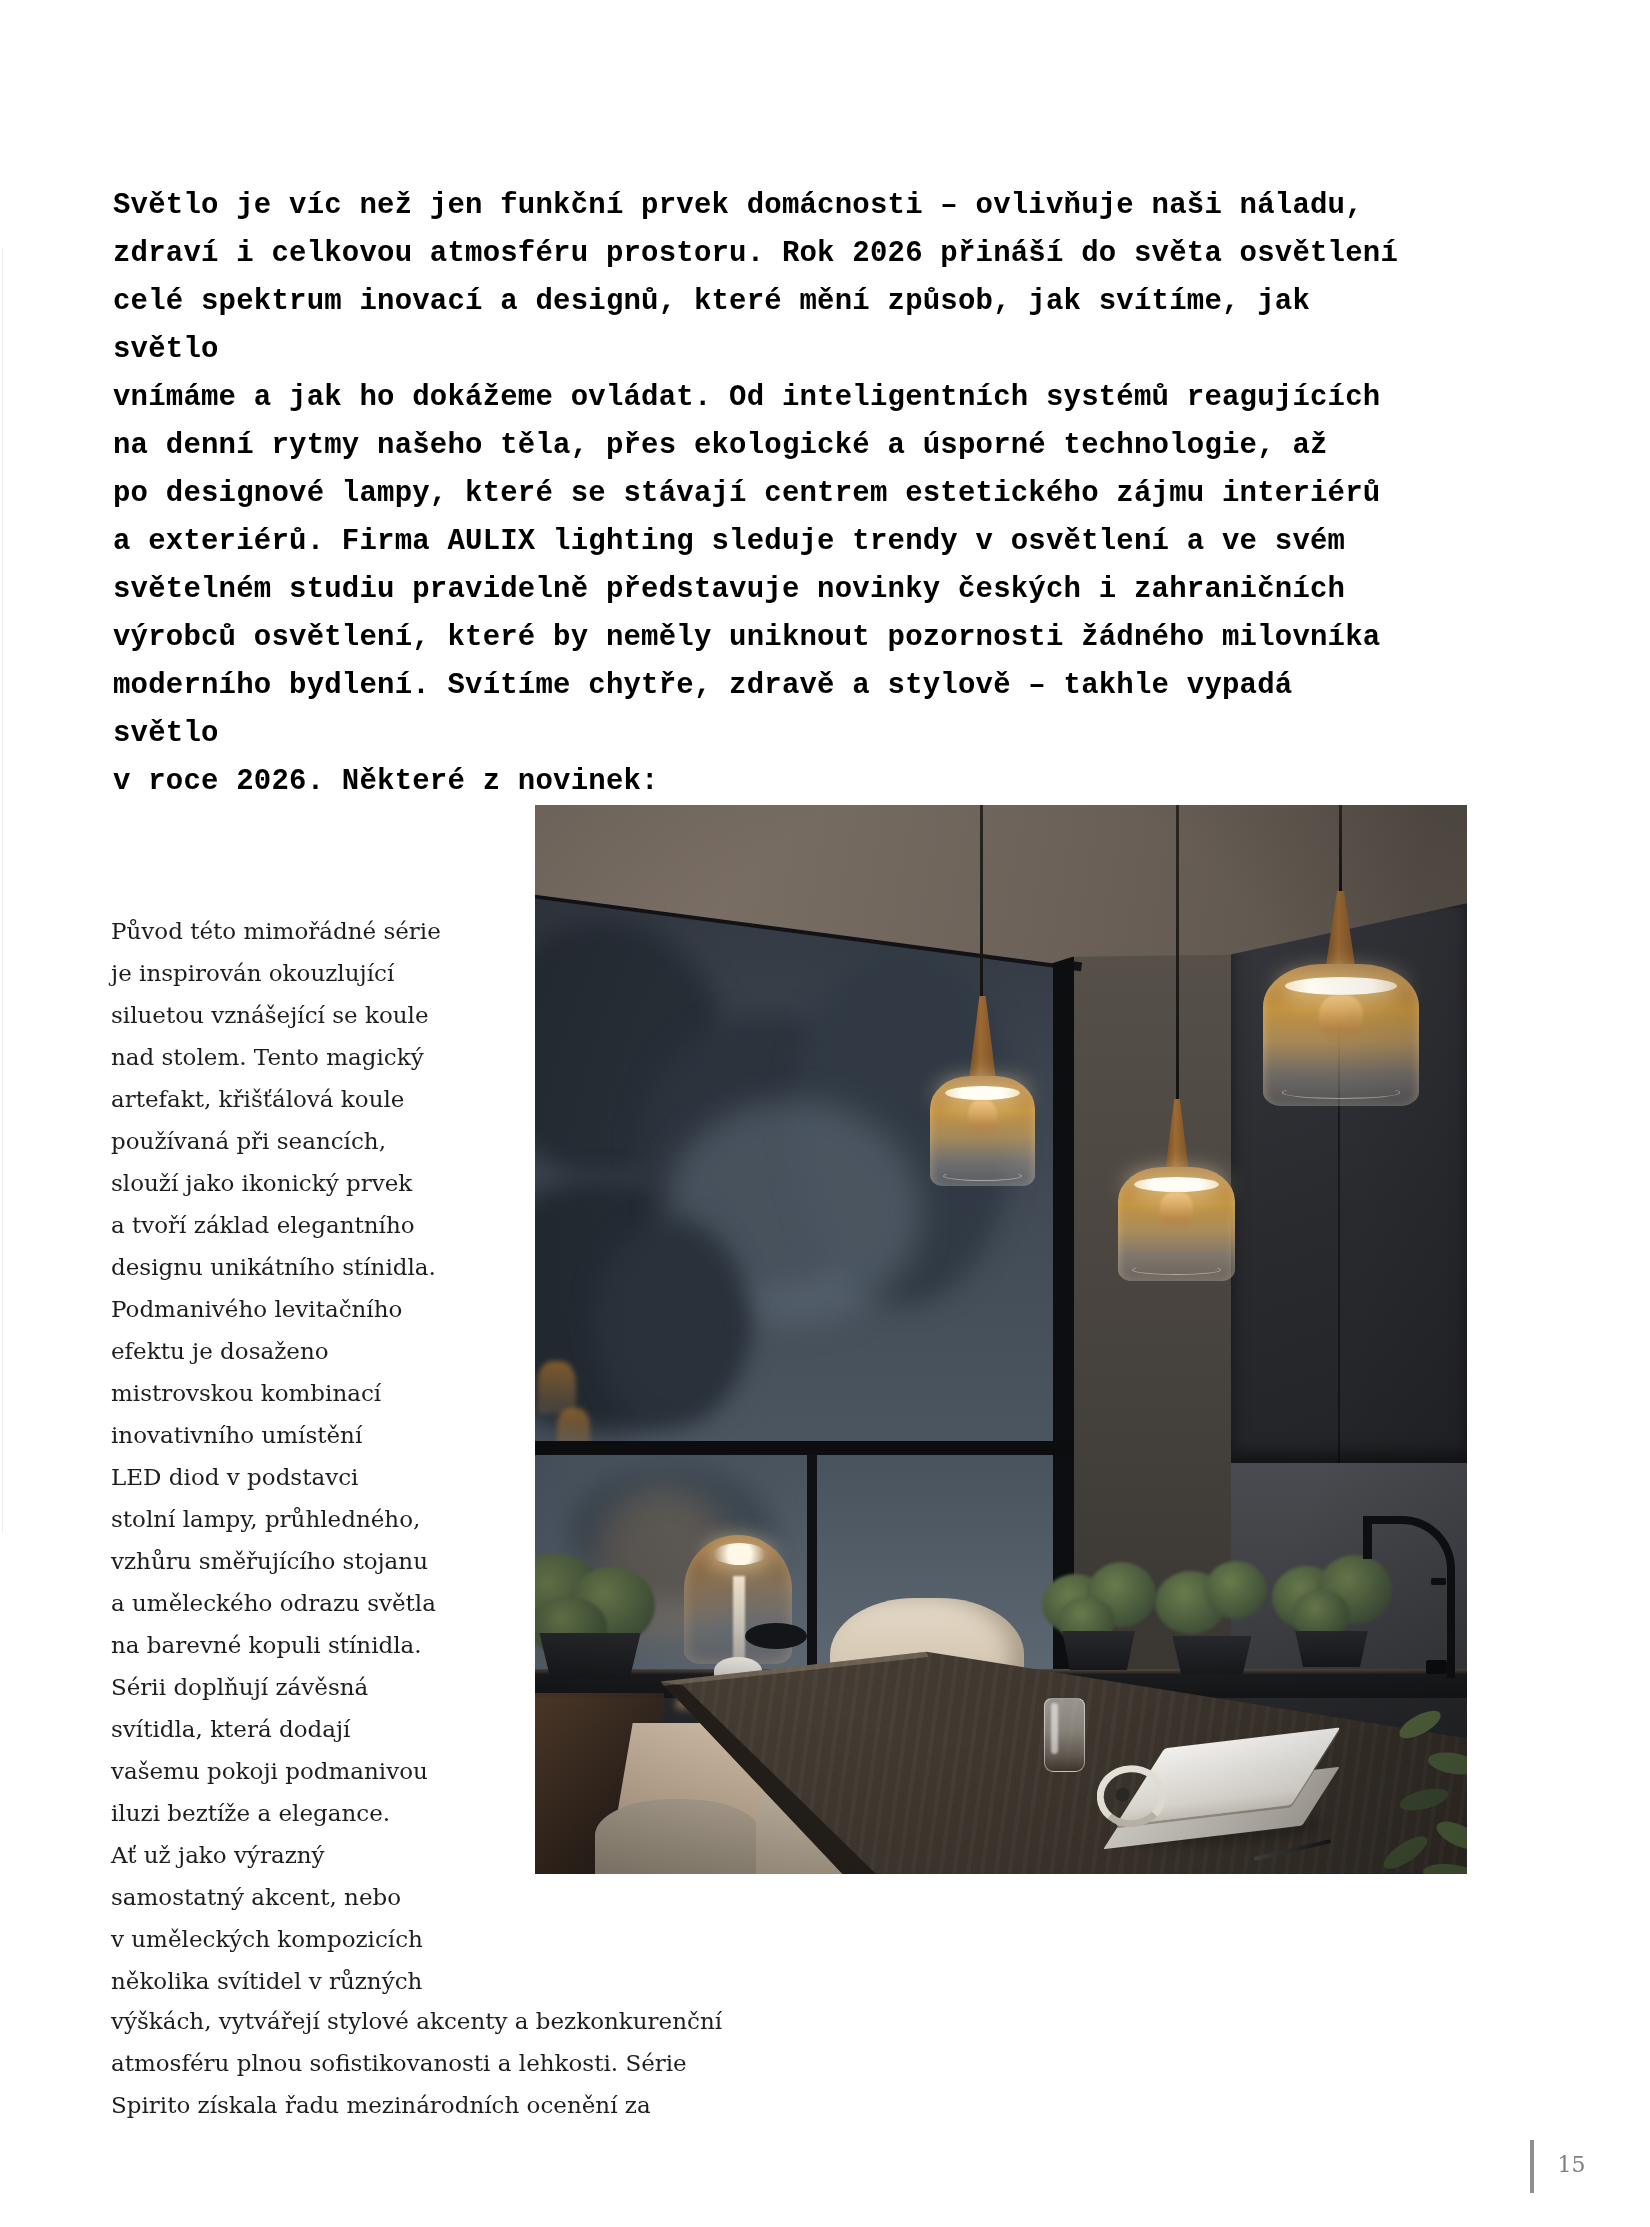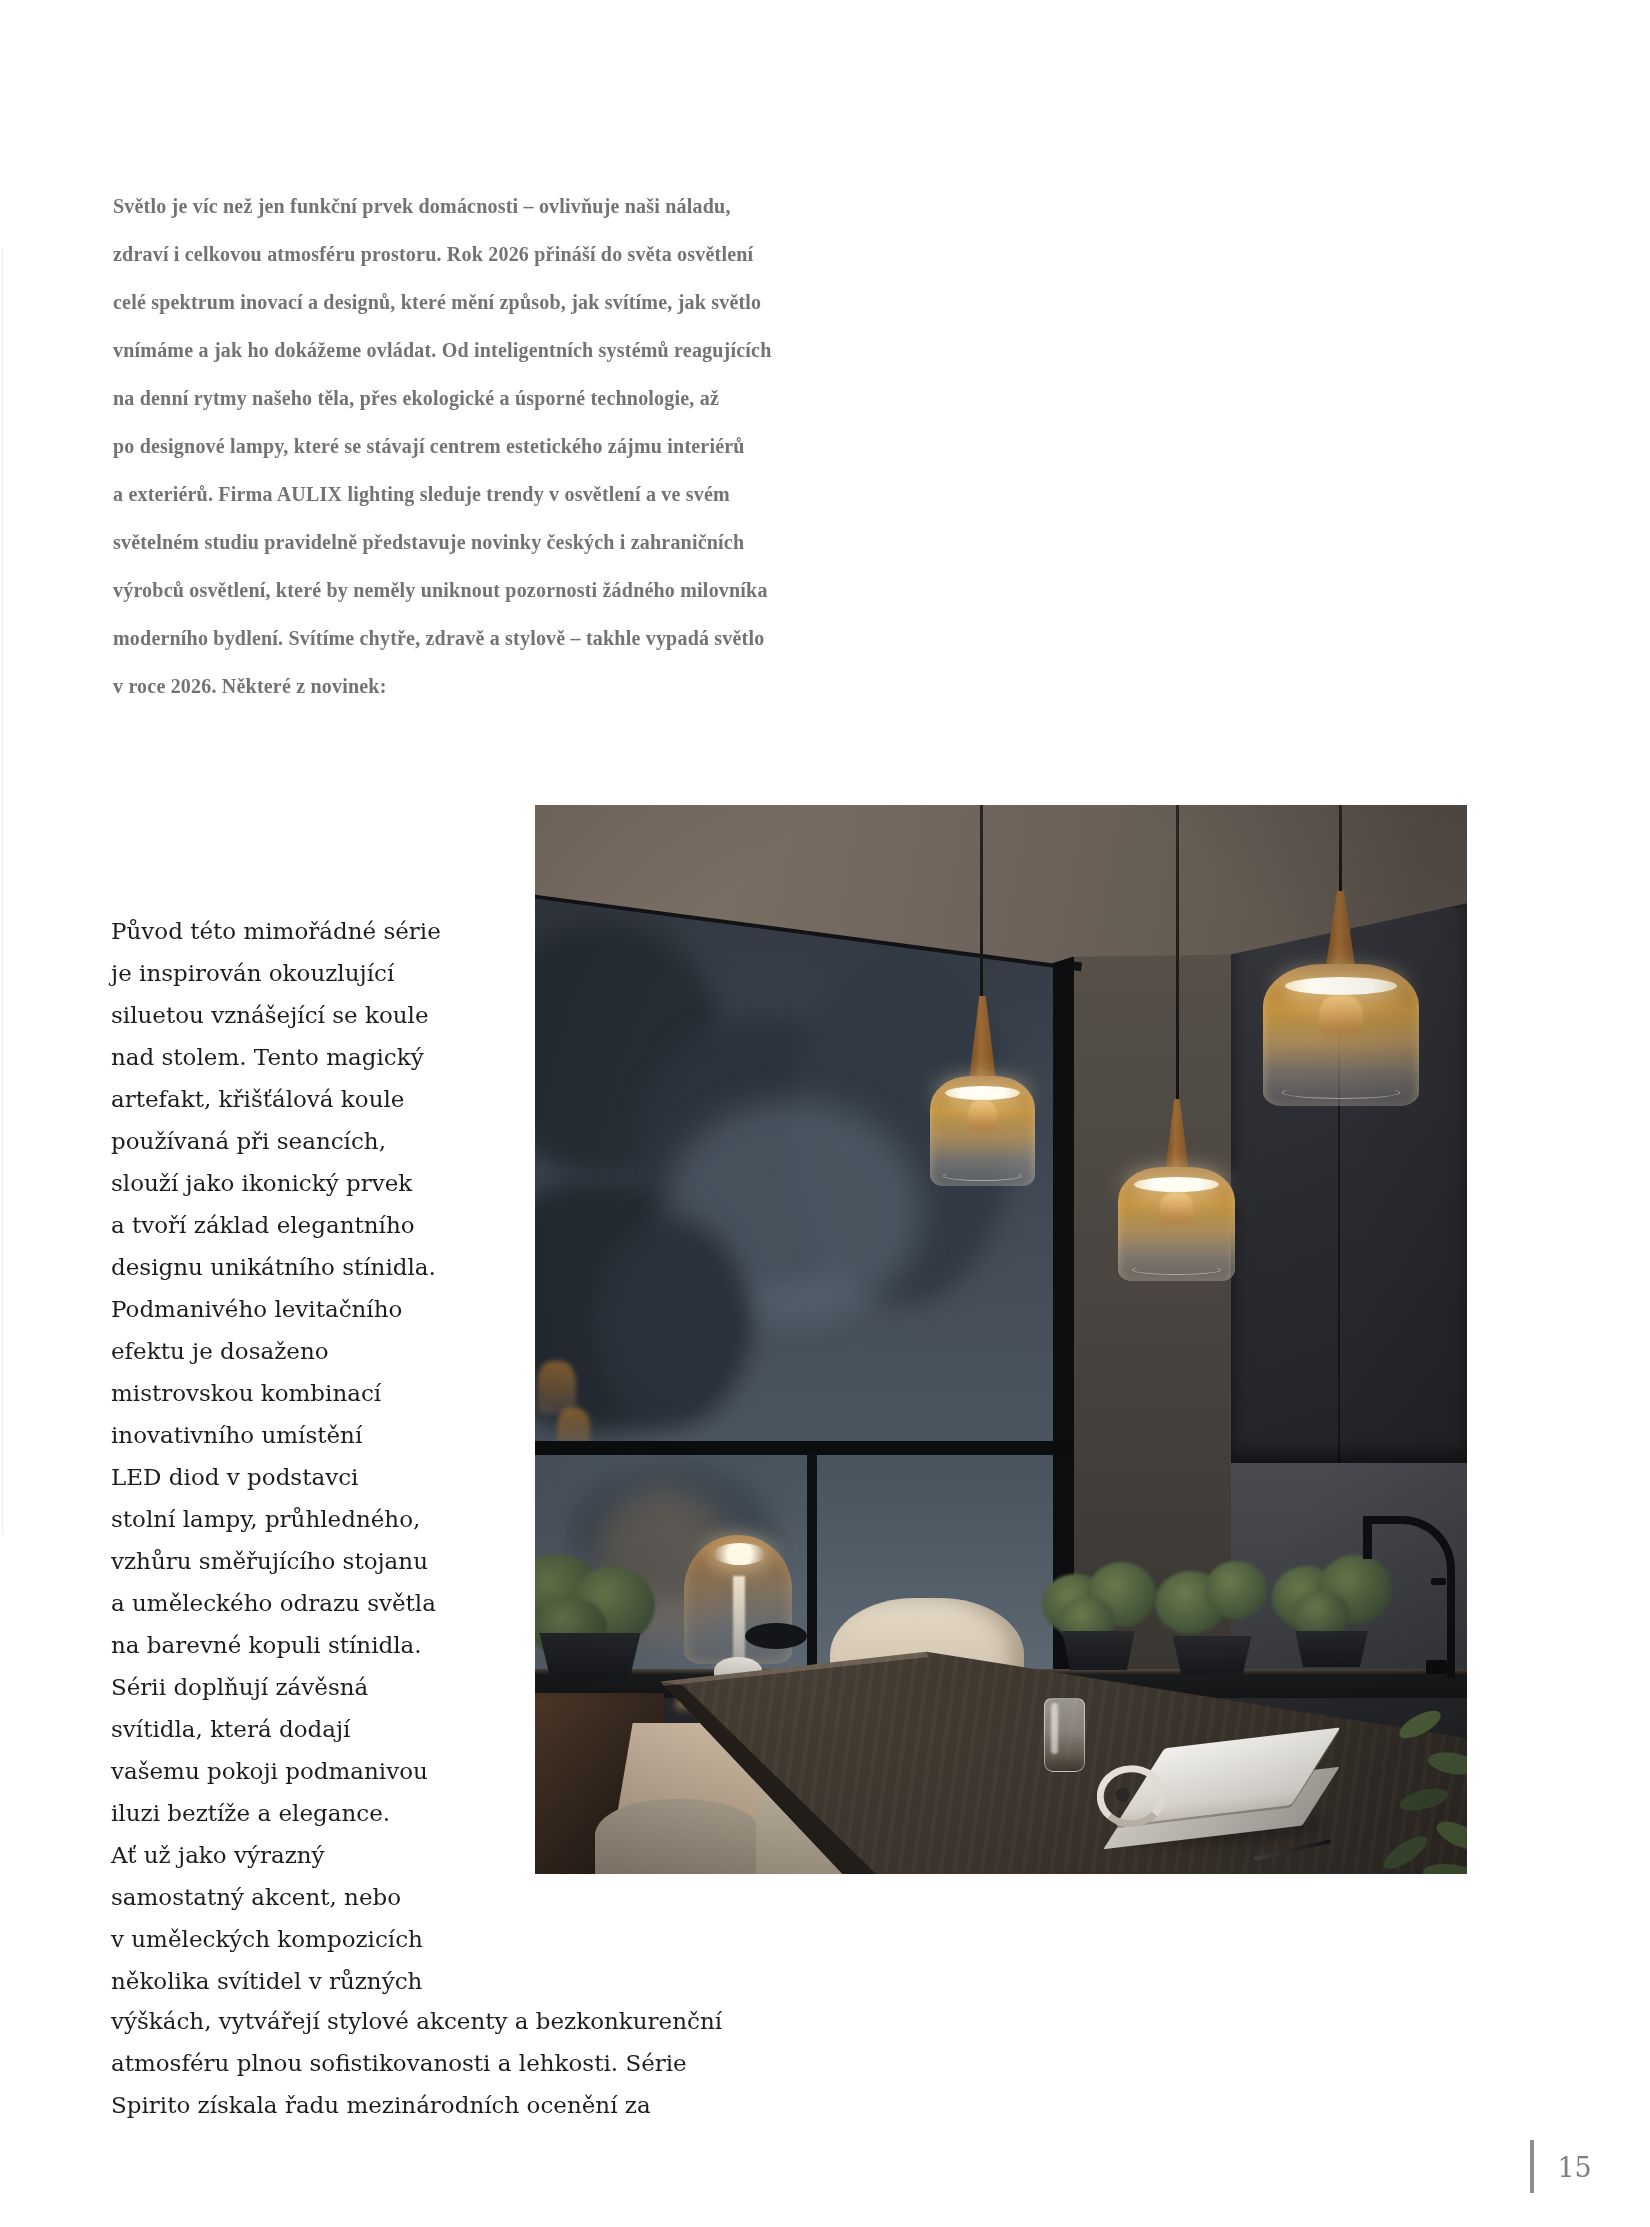--- a/index.html
+++ b/index.html
@@ -2,35 +2,35 @@
 <html style="font-size:13.7px"><head>
 <meta charset="utf-8">
 <style>
   html,body{margin:0;padding:0;background:#ffffff;}
   .page{position:relative;width:1650px;height:2227px;background:#ffffff;overflow:hidden;
         font-family:"Liberation Sans",sans-serif;}
   .edge-line{position:absolute;left:1.7px;top:248px;width:1.7px;height:1285px;background:#efede8;}
 
   
   .intro{position:absolute;left:113px;top:182px;width:1302px;
-         font-family:Liberation Serif, serif;font-weight:bold;
-         font-size:20px;line-height:48px;color:#737373;white-space:pre-line;letter-spacing:0.2px;}
+         font-family:Liberation Mono, monospace;font-weight:bold;
+         font-size:29px;line-height:48px;color:#000000;white-space:pre-line;letter-spacing:0.2px;}
   .heading{position:absolute;left:111px;top:804px;
          font-family:"DejaVu Serif",serif;font-weight:bold;
          font-size:25px;line-height:40px;color:#141413;white-space:pre-line;letter-spacing:0.3px;}
   .serif-col{font-family:"DejaVu Serif",serif;font-size:23px;line-height:42px;
          color:#1d1d1b;white-space:pre-line;}
   .col-narrow{position:absolute;left:111px;top:910px;width:377px;}
   .col-bottom-left{position:absolute;left:111px;top:2000px;width:694px;}
   .col-bottom-right{position:absolute;left:821px;top:1953px;width:668px;}
 
   .folio{position:absolute;left:1530px;top:2140px;width:103px;height:57px;}
   .folio-bar{position:absolute;left:0;top:0;width:4.3px;height:53px;background:#8f8f8f;}
   .folio-num{position:absolute;left:27.4px;top:12px;font-family:"DejaVu Serif",serif;
-         font-size:27px;color:#7f7f7f;}
+         font-size:22px;color:#7f7f7f;}
 
   
   .photo{position:absolute;left:535px;top:805px;width:932px;height:1069px;
          background:#26272b;overflow:hidden;}
   .photo *{position:absolute;}
 
   .wall-right{left:539px;top:129px;width:395px;height:754px;
       background:linear-gradient(180deg,#4c4b4e 0%,#424146 45%,#36363a 100%);}
   .pillar{left:539px;top:146px;width:157px;height:724px;
       background:linear-gradient(180deg,#565049 0%,#4a4540 45%,#3a3733 100%);}

